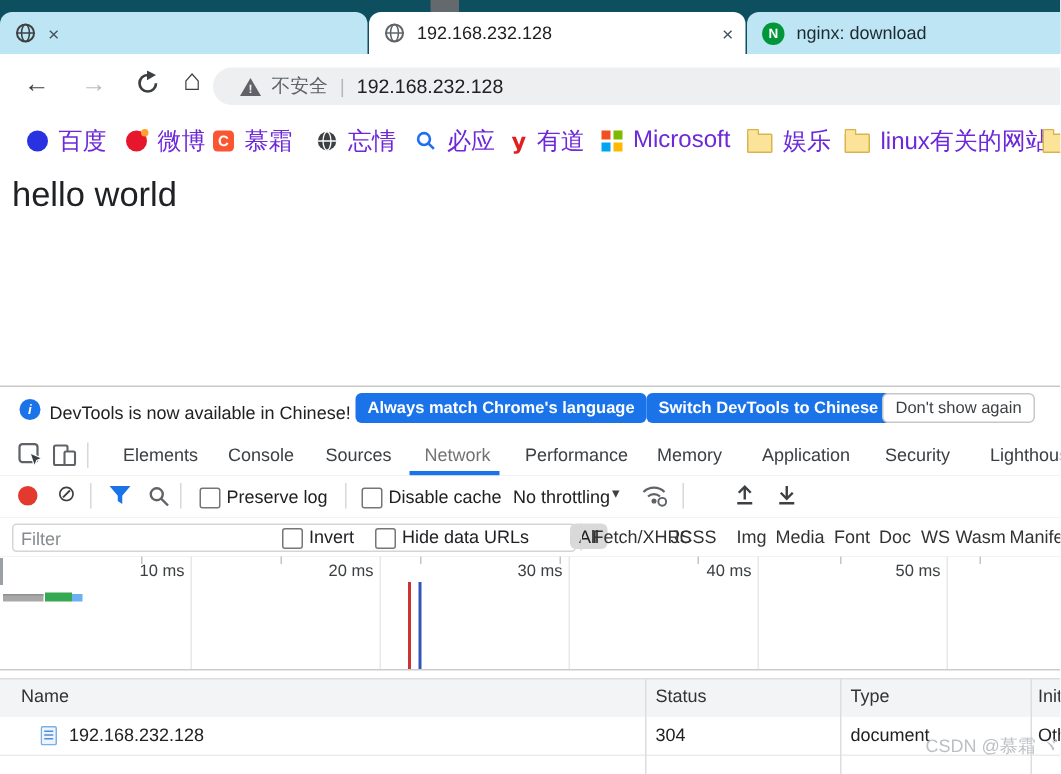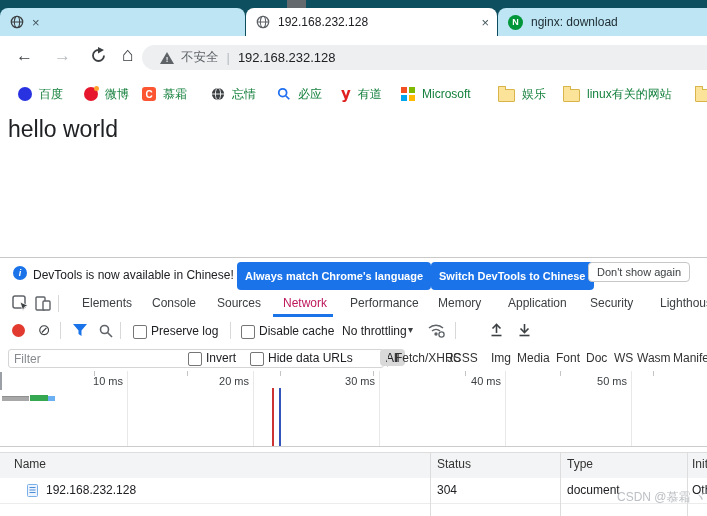--- a/index.html
+++ b/index.html
@@ -23,43 +23,43 @@
   .omnibox{left:142px;top:45px;width:565px;height:25px;background:#edeff1;border-radius:13px 0 0 13px;display:flex;align-items:center;}
   .warn-tri{position:relative;width:14px;height:12px;margin-left:18px;}
   .warn-tri .tri{position:absolute;left:0;top:0;width:0;height:0;border-left:7px solid transparent;border-right:7px solid transparent;border-bottom:12px solid #5f6368;}
   .warn-tri .bang{position:absolute;left:0;top:3px;width:14px;text-align:center;font-size:8px;font-weight:bold;color:#edeff1;}
   .sec-label{color:#5f6368;font-size:12.5px;margin-left:7px;}
   .omni-sep{color:#b6babe;margin:0 8px;font-size:13px;}
   .omni-url{color:#202124;font-size:13px;}
   
   .bookmarks{left:0;top:78px;width:707px;height:32px;background:#fff;border-bottom:1px solid #e9e9e9;}
   .bm{position:absolute;top:0;height:32px;display:flex;align-items:center;}
-  .bm-label{margin-left:7px;color:#15803d;font-size:12px;white-space:nowrap;}
+  .bm-label{margin-left:7px;color:#6d28d9;font-size:16px;white-space:nowrap;}
   .ico14{width:14px;height:14px;}
   .baidu{border-radius:50%;background:#2932e1;}
   .weibo{border-radius:50%;background:#e6162d;position:relative;}
   .weibo:after{content:"";position:absolute;right:-1px;top:-1px;width:5px;height:5px;border-radius:50%;background:#ffa02f;}
   .csdnc{border-radius:3px;background:#fc5531;color:#fff;font-weight:bold;font-size:10px;display:flex;align-items:center;justify-content:center;}
   .ydy{color:#e02020;font-weight:bold;font-size:15px;font-family:"DejaVu Sans",sans-serif;}
   .msgrid{width:14px;height:14px;display:grid;grid-template-columns:6px 6px;grid-template-rows:6px 6px;gap:2px;}
   .msgrid i{display:block;}
   .folder{position:relative;width:15px;height:11px;background:#fbe49a;border:1px solid #d9b44a;border-radius:1px;margin-top:3px;}
   .folder:before{content:"";position:absolute;left:-1px;top:-4px;width:6px;height:3px;background:#fbe49a;border:1px solid #d9b44a;border-bottom:none;border-radius:1px 1px 0 0;}
   
   .page{left:0;top:110px;width:707px;height:147px;background:#fff;}
   .hello{left:8px;top:116px;font-size:23px;color:#202124;}
   
   .dt-infobar{left:0;top:257px;width:707px;height:33px;background:#fff;border-top:1px solid #c9c9c9;border-bottom:1px solid #e0e0e0;}
   .info-ico{left:13px;top:266px;width:14px;height:14px;border-radius:50%;background:#1a73e8;color:#fff;font-size:9px;font-weight:bold;text-align:center;line-height:14px;font-style:italic;}
   .info-msg{left:33px;top:268px;font-size:12px;color:#202124;}
-  .btn-blue{top:262px;height:28px;background:#1a73e8;color:#fff;border:none;border-radius:4px;font-size:11px;font-weight:bold;font-family:inherit;padding:0 8px;display:flex;align-items:center;white-space:nowrap;}
+  .btn-blue{top:262px;height:20px;background:#1a73e8;color:#fff;border:none;border-radius:4px;font-size:11px;font-weight:bold;font-family:inherit;padding:0 8px;display:flex;align-items:center;white-space:nowrap;}
   .btn-ghost{top:262px;height:20px;background:#fff;color:#3c4043;border:1px solid #c7c7c7;border-radius:4px;font-size:11px;font-family:inherit;padding:0 8px;display:flex;align-items:center;white-space:nowrap;}
   .dt-tabs{left:0;top:290px;width:707px;height:27px;background:#fff;border-bottom:1px solid #d0d0d0;}
   .dt-tab{position:absolute;top:6px;font-size:12px;color:#3c4043;white-space:nowrap;}
-  .dt-tab.sel{color:#be185d;}
+  .dt-tab.sel{color:#737373;}
   .net-underline{left:273px;top:24px;width:60px;height:3px;background:#1a73e8;}
   .vsep{position:absolute;top:5px;width:1px;height:17px;background:#d8d8d8;}
   .dt-nettools{left:0;top:317px;width:707px;height:28px;background:#fff;border-bottom:1px solid #d0d0d0;}
   .reccircle{left:12px;top:324px;width:13px;height:13px;border-radius:50%;background:#e23a2e;}
   .glyphbtn{position:absolute;font-size:15px;color:#3c4043;top:322px;line-height:16px;}
   .cb{position:absolute;top:325px;width:12px;height:12px;border:1px solid #767676;border-radius:2px;background:#fff;}
   .tlabel{position:absolute;top:324px;font-size:12px;color:#202124;white-space:nowrap;}
   .dt-filterrow{left:0;top:345px;width:707px;height:26px;background:#fff;border-bottom:1px solid #d0d0d0;}
   .filter-input{left:8px;top:349px;width:364px;height:17px;border:1px solid #d5d5d5;border-radius:3px;font-family:inherit;font-size:12px;color:#202124;padding:0 5px;outline:none;}
   .filter-input::placeholder{color:#878b8f;}

